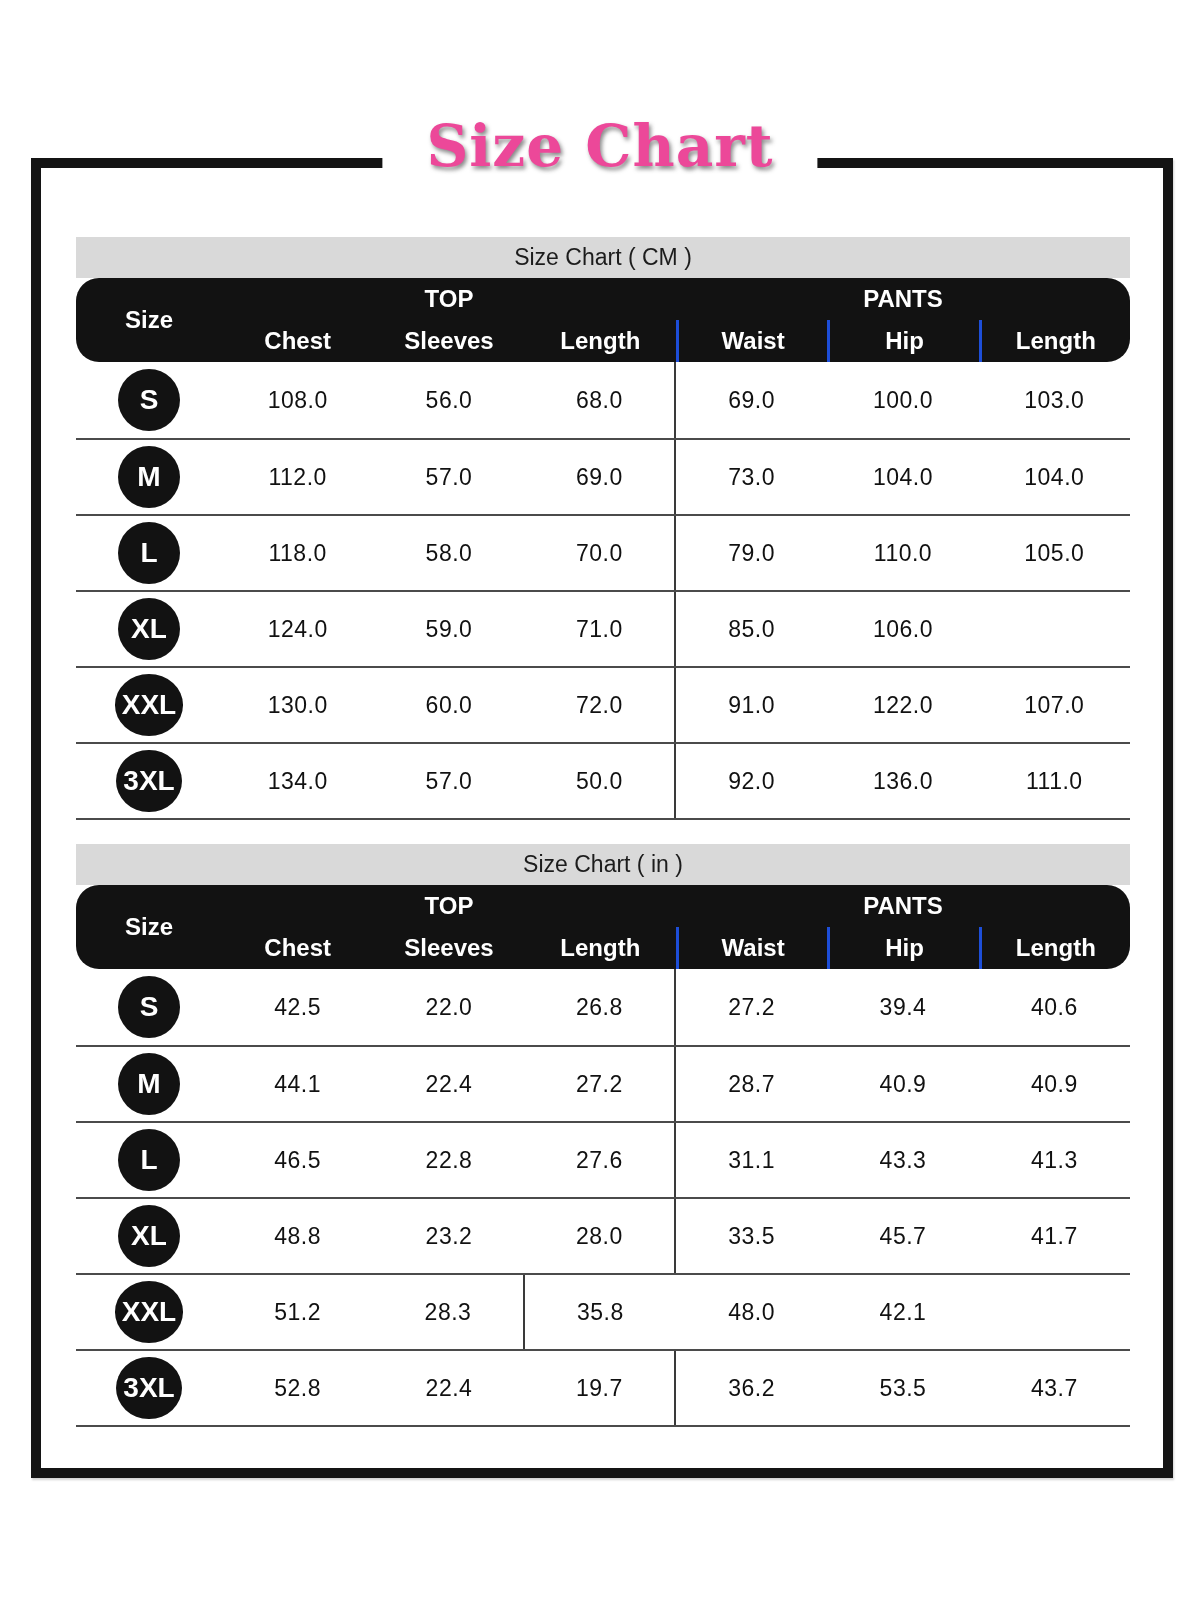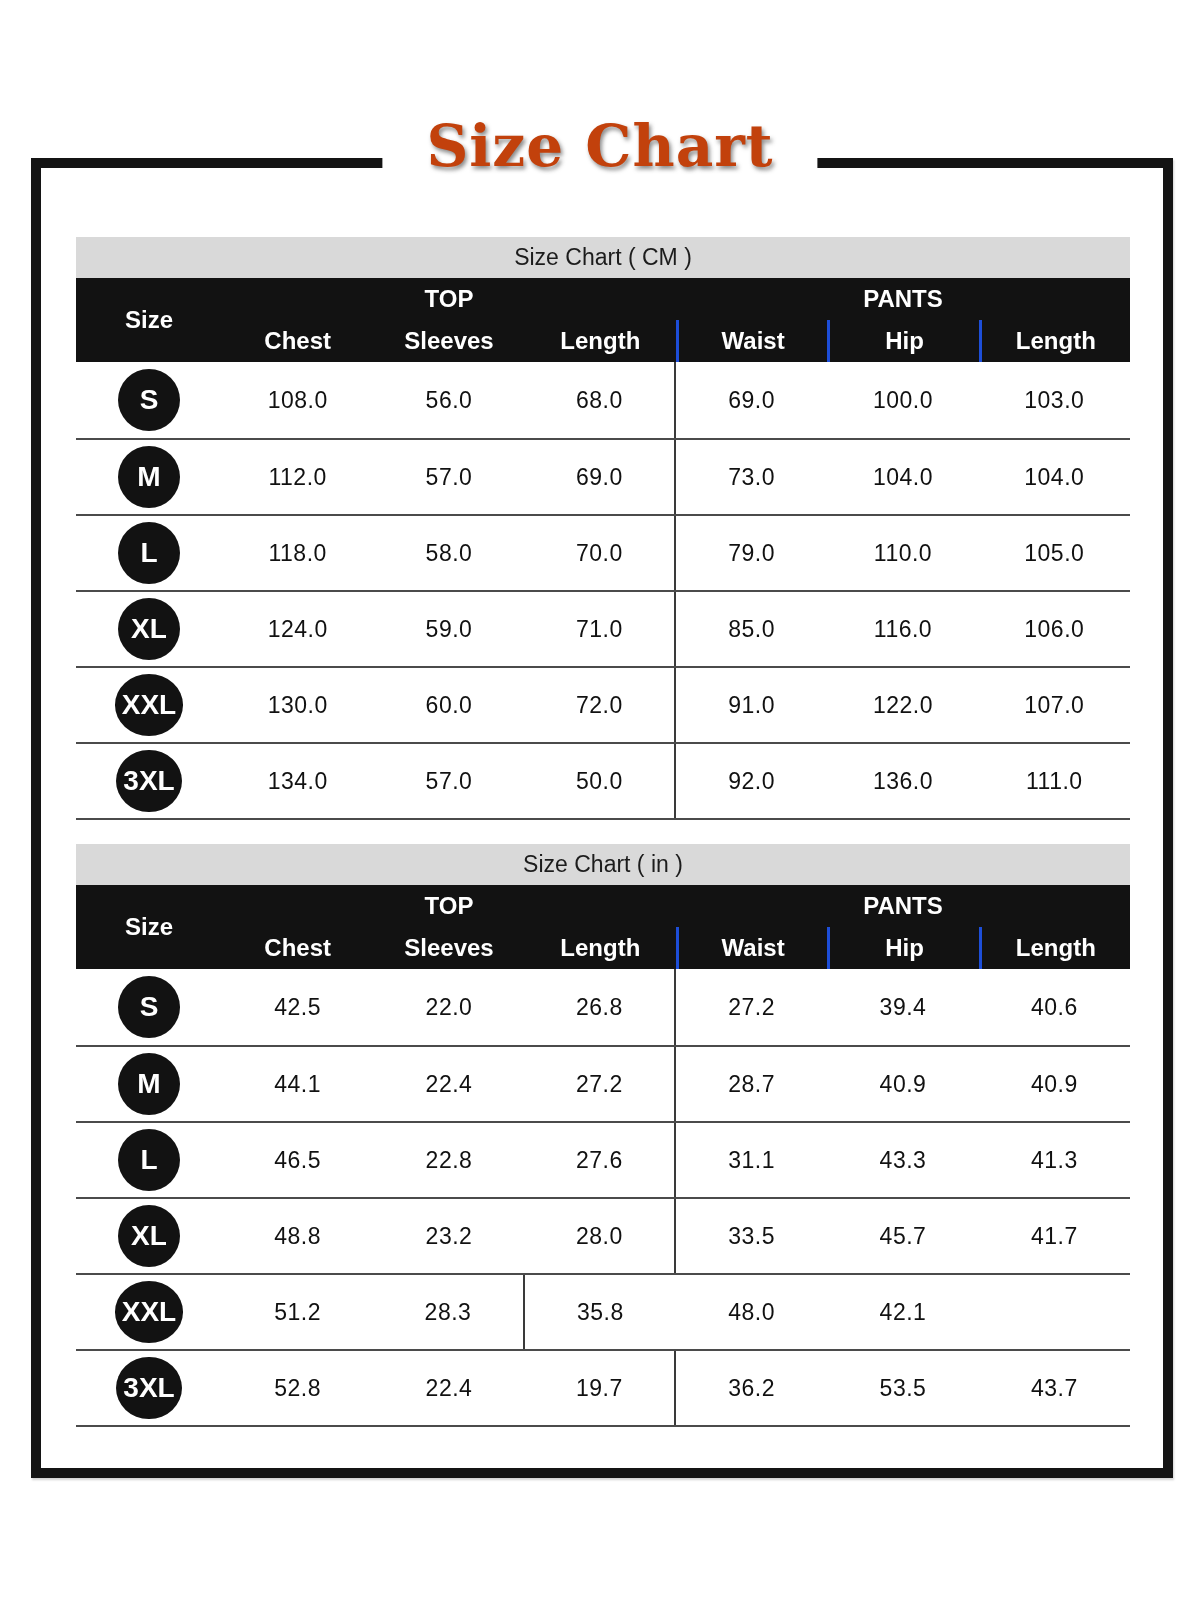--- a/index.html
+++ b/index.html
@@ -11,35 +11,36 @@
   .frame {
     position:absolute; left:31px; top:158px; width:1142px; height:1320px;
     border:10px solid #141414; box-sizing:border-box;
     box-shadow:1px 2px 2px rgba(0,0,0,0.18);
   }
   
   .main-title {
     position:absolute; top:112px; left:50%; transform:translateX(-50%);
     background:#ffffff; padding:0 44px;
     font-family:"DejaVu Serif", serif; font-weight:bold; font-size:58px;
-    color:#c2410c; letter-spacing:1px; white-space:nowrap;
+    color:#ec4899; letter-spacing:1px; white-space:nowrap;
     text-shadow:2px 3px 4px rgba(40,40,40,0.55);
   }
   .content { position:absolute; left:76px; top:219px; width:1054px;margin-top:18px; }
   .size-table { width:100%; }
   .size-table + .size-table { margin-top:24px; }
 
   .caption-band {
     height:41px; line-height:41px; background:#d9d9d9; color:#1c1c1c;
     text-align:center; font-size:23px;
   }
   .thead {
     display:grid; grid-template-columns:146px repeat(6,1fr);
     grid-template-rows:42px 42px; background:#121212; color:#ffffff;
     font-weight:bold;
+    border-radius:23px;
   }
   .th-size { grid-row:1 / 3; grid-column:1; display:flex; align-items:center; justify-content:center; font-size:24px; }
   .th-group { grid-row:1; display:flex; align-items:center; justify-content:center; font-size:24px; }
   .th-group.g-top { grid-column:2 / 5;text-align:center; }
   .th-group.g-pants { grid-column:5 / 8; }
   .th-sub { grid-row:2; display:flex; align-items:center; justify-content:center; font-size:24px; }
   .th-sub.b-left { border-left:3px solid #1d4ed8; }
 
   .tbody { border-bottom:2px solid #4b4b4b; }
   .row {
@@ -122,21 +123,20 @@
           </div>
 
           <div class="row">
             <div class="cell">
               <span class="badge">XL</span>
             </div>
             <div class="cell">124.0</div>
             <div class="cell">59.0</div>
             <div class="cell divider-right">71.0</div>
             <div class="cell">85.0</div>
-            <div class="cell">116.0</div>
             <div class="cell">106.0</div>
           </div>
 
           <div class="row">
             <div class="cell">
               <span class="badge">XXL</span>
             </div>
             <div class="cell">130.0</div>
             <div class="cell">60.0</div>
             <div class="cell divider-right">72.0</div>

